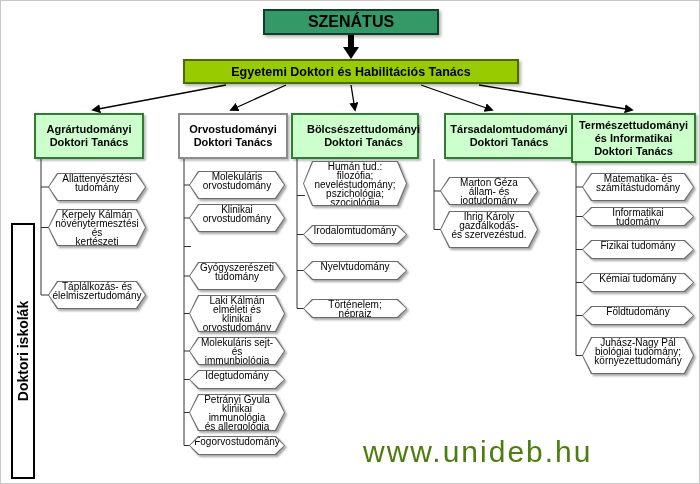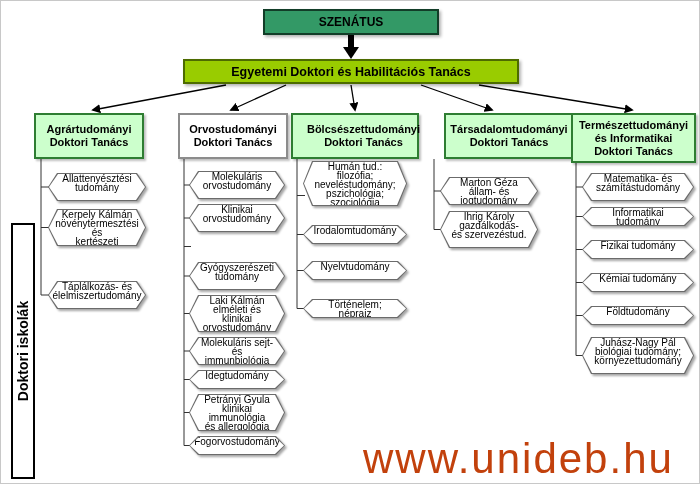--- a/index.html
+++ b/index.html
@@ -10,21 +10,21 @@
   }
   svg#connector-layer { position:absolute; left:0; top:0; }
 
   .box {
     position:absolute; display:flex; align-items:center; justify-content:center;
     text-align:center; white-space:pre-line; color:#000;
   }
   #senate-box {
     left:262px; top:8px; width:176px; height:26px;
     background:#339966; border:2px solid #123d28;
-    font-weight:bold; font-size:12px;
+    font-weight:bold; font-size:16px;
     box-shadow:2px 2px 3px rgba(0,0,0,0.30);
   }
   #udht-box {
     left:182px; top:58px; width:336px; height:25px;
     background:#99cc00; border:2px solid #4d6b00;
     font-weight:bold; font-size:12.5px;
     box-shadow:2px 2px 3px rgba(0,0,0,0.30);
   }
   .council {
     font-weight:bold; font-size:11px; line-height:13px;
@@ -51,21 +51,21 @@
   .hex .face {
     position:absolute; inset:1px; background:#ffffff;
     clip-path:polygon(9px 0, calc(100% - 9px) 0, 100% 50%, calc(100% - 9px) 100%, 9px 100%, 0 50%);
     display:flex; align-items:flex-start; justify-content:center;
     text-align:center; padding:0 10px;
     font-size:10px; line-height:9px; white-space:pre-line; color:#000;
   }
 
   #watermark {
     position:absolute; left:362px; top:434px;
-    font-size:42px; letter-spacing:2px; color:#c2410c;
+    font-size:30px; letter-spacing:2px; color:#4d7c0f;
     pointer-events:none; user-select:none;
   }
 </style>
 </head>
 <body>
 
 <div id="canvas">
 
   <svg id="connector-layer" width="700" height="484">
     <defs>

